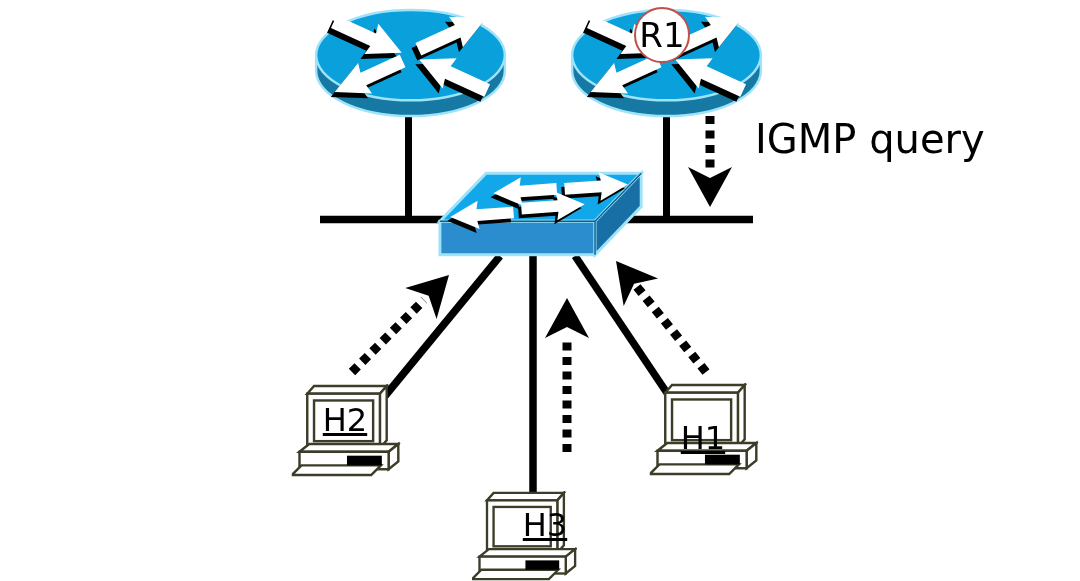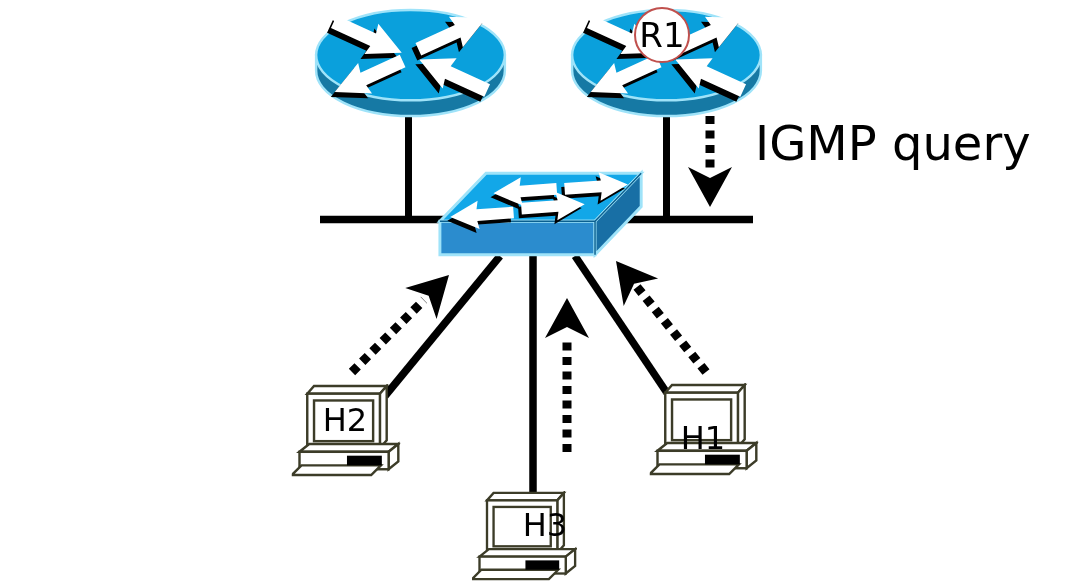--- a/index.html
+++ b/index.html
@@ -1,22 +1,22 @@
 <!DOCTYPE html>
 <html><head>
 <meta charset="utf-8">
 <style>
   html,body{margin:0;padding:0;background:#fff;}
   .canvas{position:relative;width:1080px;height:581px;background:#ffffff;overflow:hidden;
           font-family:"DejaVu Sans", sans-serif;padding-left:23px;}
   .layer{position:absolute;left:0;top:0;width:1080px;height:581px;}
   .dev{position:absolute;}
-  .lbl{position:absolute;color:#000;font-size:48px;line-height:1.15;white-space:nowrap;text-align:right;}
+  .lbl{position:absolute;color:#000;font-size:40px;line-height:1.15;white-space:nowrap;text-align:right;}
   .hlabel{position:absolute;display:flex;align-items:center;justify-content:center;
-          color:#000;font-size:32px;}
+          color:#000;font-size:32px;text-decoration:underline;}
   .r1circle{position:absolute;left:634px;top:7px;width:56px;height:56px;border-radius:50%;
             background:#ffffff;border:2px solid #c0504d;display:flex;align-items:center;
             justify-content:center;font-size:34px;color:#000;box-sizing:border-box;}
   svg{display:block;}
 </style>
 </head>
 <body>
 
 <div class="canvas">
 

